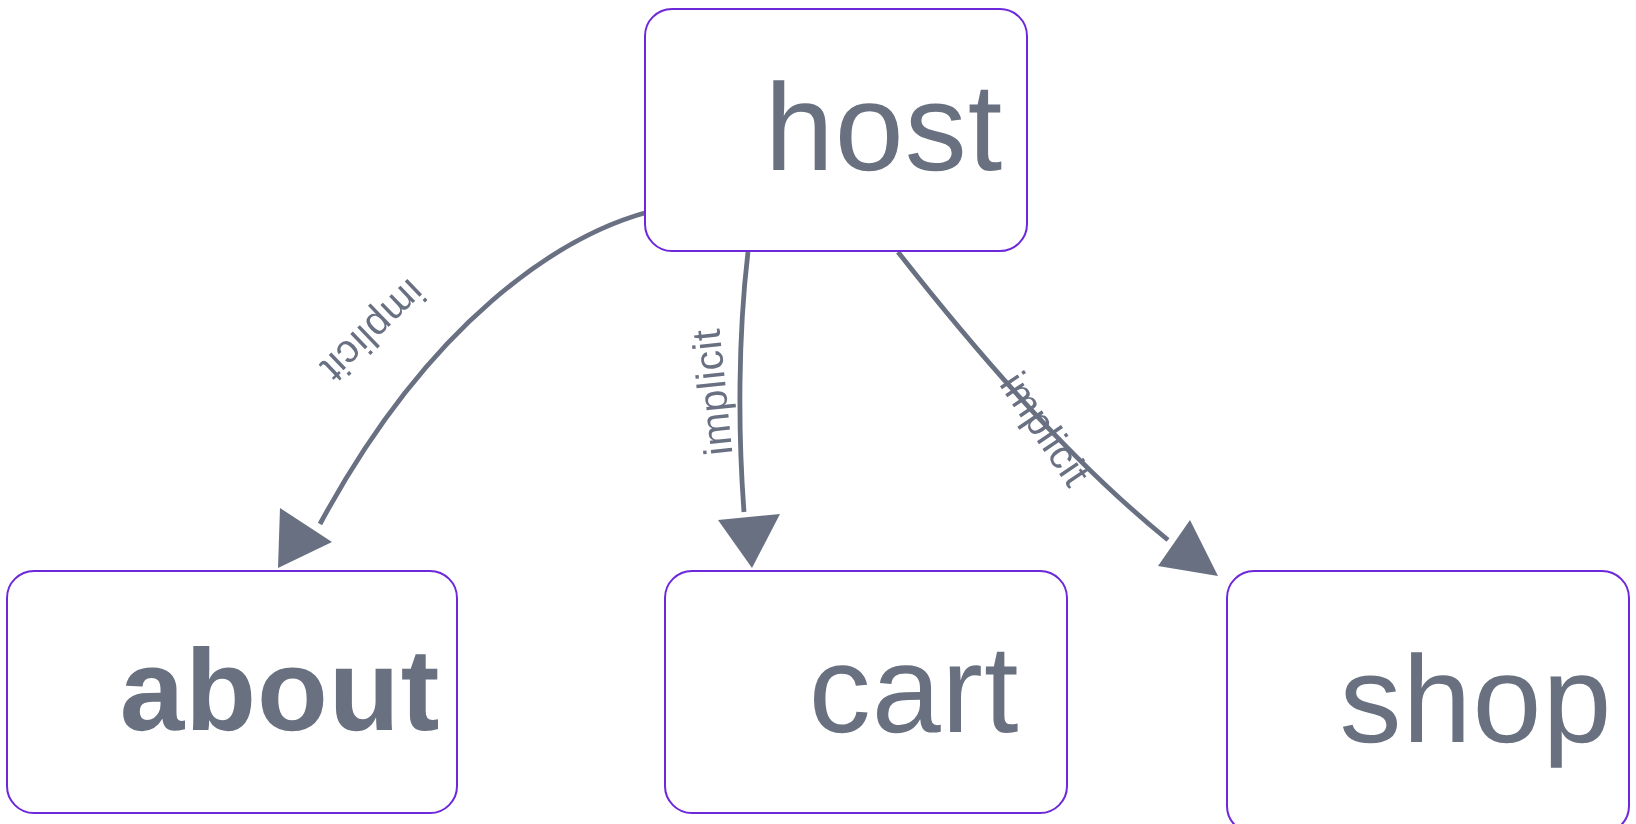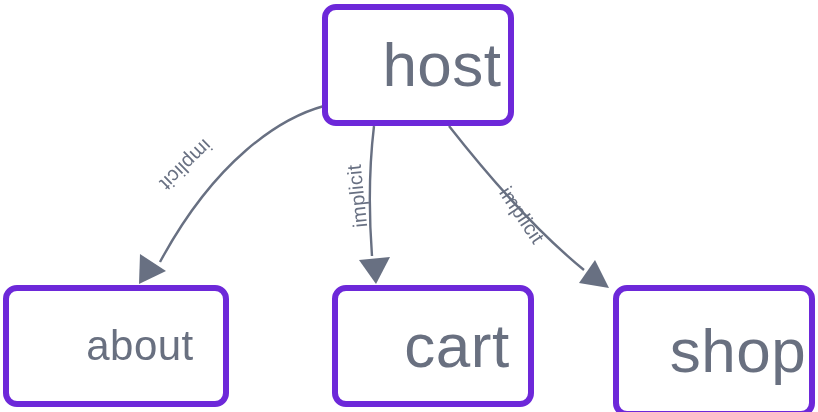--- a/index.html
+++ b/index.html
@@ -13,21 +13,21 @@
     width: 818px;
     height: 412px;
     background: #ffffff;
     overflow: hidden;
     font-family: "Liberation Sans", sans-serif;
   }
   .node {
     position: absolute;
     box-sizing: border-box;
     background: #ffffff;
-    border: 6px solid #6d28d9;
+    border: 1px solid #6d28d9;
     border-radius: 14px;
     display: flex;
     align-items: center;
     justify-content: center;
     z-index: 3;
     padding-left: 48px;
   }
   .node-label {
     color: #697080;
     font-family: "Liberation Sans", sans-serif;
@@ -35,21 +35,21 @@
     letter-spacing: 0.5px;
     white-space: nowrap;
     line-height: 1;
   }
   #node-host  { left: 322px; top: 4px;   width: 192px; height: 122px; }
   #node-about { left: 3px;   top: 285px; width: 226px; height: 122px; }
   #node-cart  { left: 332px; top: 285px; width: 202px; height: 122px; }
   #node-shop  { left: 613px; top: 285px; width: 202px; height: 132px; }
 
   #node-host  .node-label { font-size: 62px; }
-  #node-about .node-label { font-size: 42px; }
+  #node-about .node-label { font-size: 58px; font-weight: bold; }
   #node-cart  .node-label { font-size: 62px; }
   #node-shop  .node-label { font-size: 62px; }
 
   #edges {
     position: absolute;
     left: 0; top: 0;
     width: 818px;
     height: 412px;
     z-index: 1;
   }

